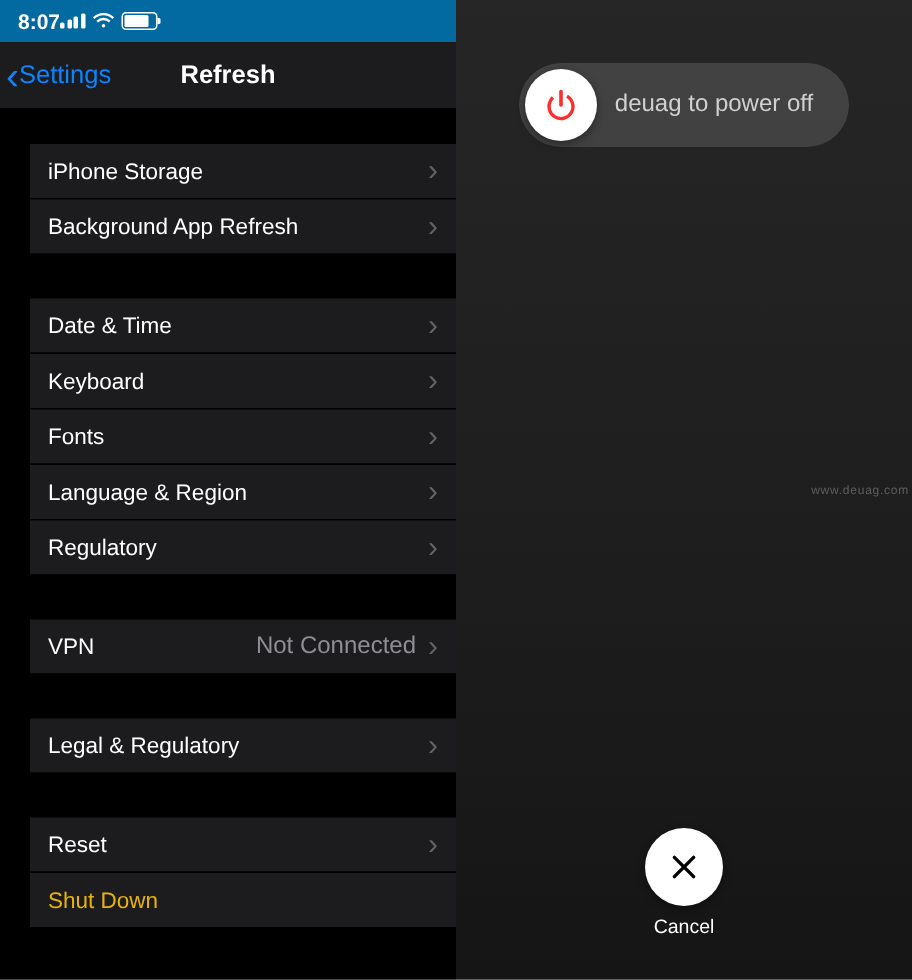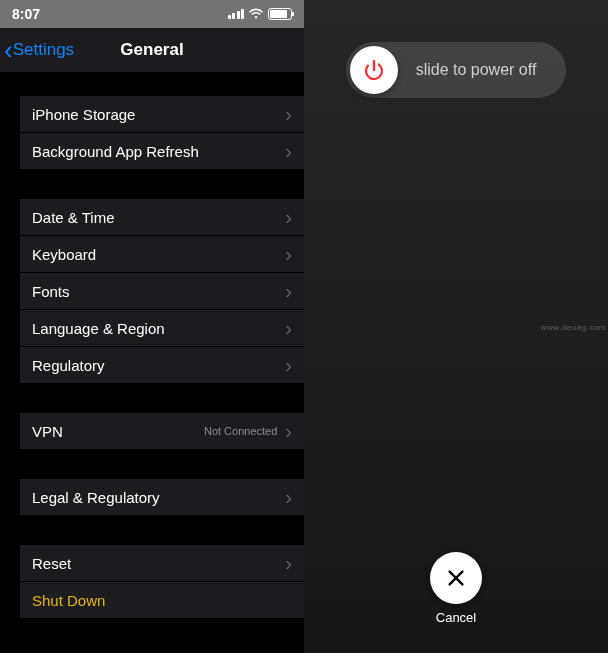--- a/index.html
+++ b/index.html
@@ -3,40 +3,40 @@
 <meta charset="utf-8">
 <style>
   * { margin: 0; padding: 0; box-sizing: border-box; font-family: -apple-system, BlinkMacSystemFont, "Segoe UI", Helvetica, Arial, sans-serif; }
   body { background: #fff; width: 608px; height: 653px; overflow: hidden; position: relative; }
   .container { display: flex; width: 608px; height: 653px; }
   .panel { width: 304px; height: 653px; position: relative; overflow: hidden; }
   .panel-left { background: #000; color: #fff; }
   .panel-right { background: linear-gradient(180deg,#262626 0%,#1d1d1d 60%,#151515 100%); color: #fff; }
 
   
-  .status-bar { height: 28px; display: flex; align-items: center; justify-content: space-between; padding: 0 12px; background: #737373; font-size: 14px; font-weight: 600; }
+  .status-bar { height: 28px; display: flex; align-items: center; padding: 0 12px; background: #0369a1; font-size: 14px; font-weight: 600; }
   .status-right { display: flex; align-items: center; gap: 4px; }
   .sig { display: inline-flex; align-items: flex-end; gap: 1.5px; }
   .sig span { width: 3px; background: #fff; border-radius: 1px; }
   .sig span:nth-child(1){height:4px}.sig span:nth-child(2){height:6px}.sig span:nth-child(3){height:8px}.sig span:nth-child(4){height:10px}
   .wifi-svg { width: 16px; height: 12px; }
   .bat { width: 24px; height: 12px; border: 1px solid #fff; border-radius: 3px; position: relative; }
   .bat::after { content:""; position:absolute; right:-3px; top:3px; width:2px; height:4px; background:#fff; border-radius:0 1px 1px 0; }
   .bat-fill { position:absolute; left:1px; top:1px; bottom:1px; width:75%; background:#fff; border-radius:1px; }
 
   
   .navbar { height: 44px; background:#1c1c1e; display:flex; align-items:center; position:relative; }
   .back { display:flex; align-items:center; color:#0a84ff; font-size:17px; padding-left:4px; cursor:pointer; }
   .back-arrow { font-size: 26px; line-height: 1; font-weight: 300; margin-right: 0px; }
   .nav-title { position:absolute; left:0; right:0; text-align:center; font-size:17px; font-weight:600; color:#fff; pointer-events:none; }
 
   
   .gap { background:#000; }
   .row { height:36px; background:#1c1c1e; display:flex; align-items:center; justify-content:space-between; padding: 0 12px; font-size:15px; color:#fff; cursor:pointer;margin-left:20px; }
-  .row .detail { color:#8e8e93; font-size:11px; margin-left:auto; padding-right:8px; }
+  .row .detail { color:#8e8e93; font-size:16px; margin-left:auto; padding-right:8px; }
   .chev { color:#636366; font-size:20px; font-weight:300; }
   .row.link { color:#eab308; }
   .sep { height:1px; background:#000; }
 
   
   .slider-wrap { position:absolute; top:42px; left:50%; transform:translateX(-50%); width:220px; height:56px; background:rgba(120,120,120,0.35); border-radius:28px; display:flex; align-items:center; }
   .power-knob { width:48px; height:48px; background:#fff; border-radius:50%; margin-left:4px; display:flex; align-items:center; justify-content:center; box-shadow: 0 2px 6px rgba(0,0,0,.4); cursor:grab; }
   .power-svg { width:24px; height:24px; }
   .slide-text { flex:1; text-align:center; color:#d0d0d0; font-size:16px; padding-right:12px; user-select:none; }
 
@@ -70,21 +70,21 @@
             <span class="bat-fill"></span>
           </span>
       </div>
     </div>
 
     <div class="navbar">
       <div class="back">
         <span class="back-arrow">‹</span>
         <span>Settings</span>
       </div>
-      <div class="nav-title">General</div>
+      <div class="nav-title">Refresh</div>
     </div>
 
     <div class="gap" style="height:24px"></div>
 
     <div class="row">
       <span>iPhone Storage</span>
       <span class="chev">›</span>
     </div>
     <div class="sep"></div>
     <div class="row">
@@ -148,21 +148,21 @@
   </div>
 
   <div class="panel panel-right">
     <div class="slider-wrap">
       <div class="power-knob">
         <svg class="power-svg" viewBox="0 0 24 24">
           <circle cx="12" cy="13" r="8" fill="none" stroke="#ff2d2d" stroke-width="2.2" stroke-dasharray="40 10" transform="rotate(-60 12 13)"></circle>
           <line x1="12" y1="3" x2="12" y2="12" stroke="#ff2d2d" stroke-width="2.4" stroke-linecap="round"></line>
         </svg>
       </div>
-      <div class="slide-text">slide to power off</div>
+      <div class="slide-text">deuag to power off</div>
     </div>
 
     <div class="cancel-wrap">
       <div class="cancel-btn">
         <svg class="cancel-x" viewBox="0 0 24 24">
           <line x1="5" y1="5" x2="19" y2="19" stroke="#000" stroke-width="2.5" stroke-linecap="round"></line>
           <line x1="19" y1="5" x2="5" y2="19" stroke="#000" stroke-width="2.5" stroke-linecap="round"></line>
         </svg>
       </div>
       <div class="cancel-label">Cancel</div>

